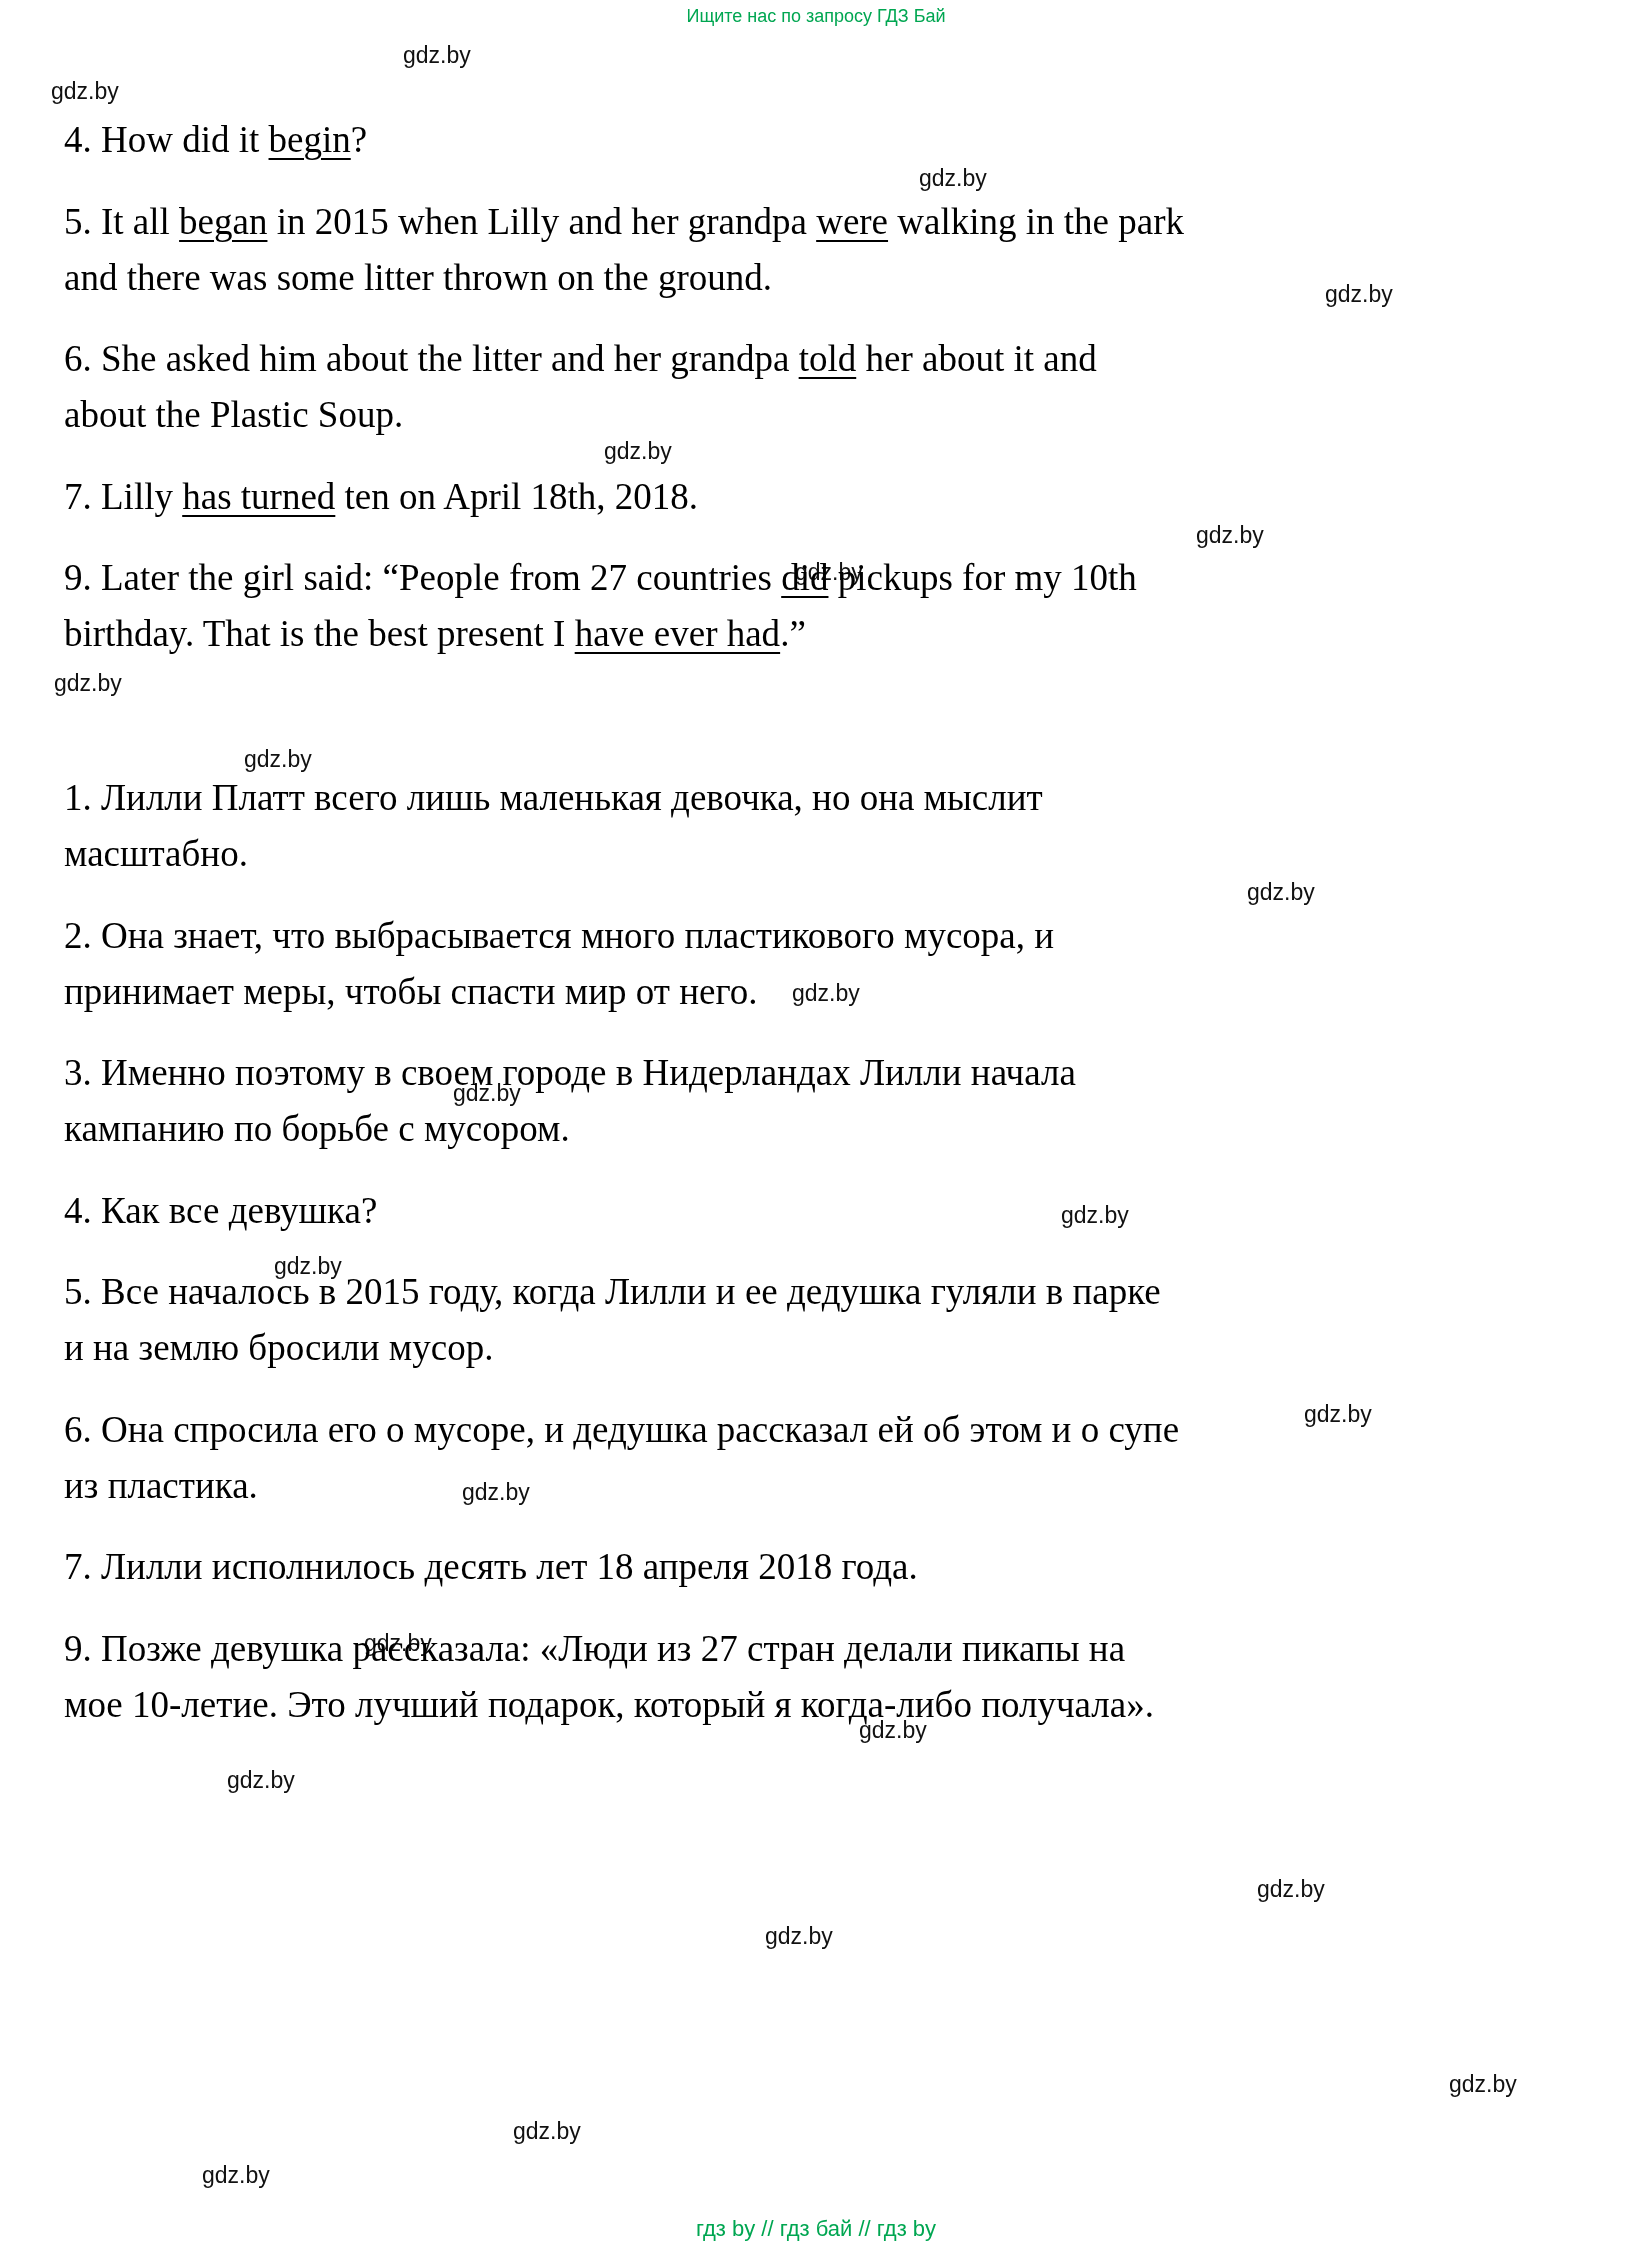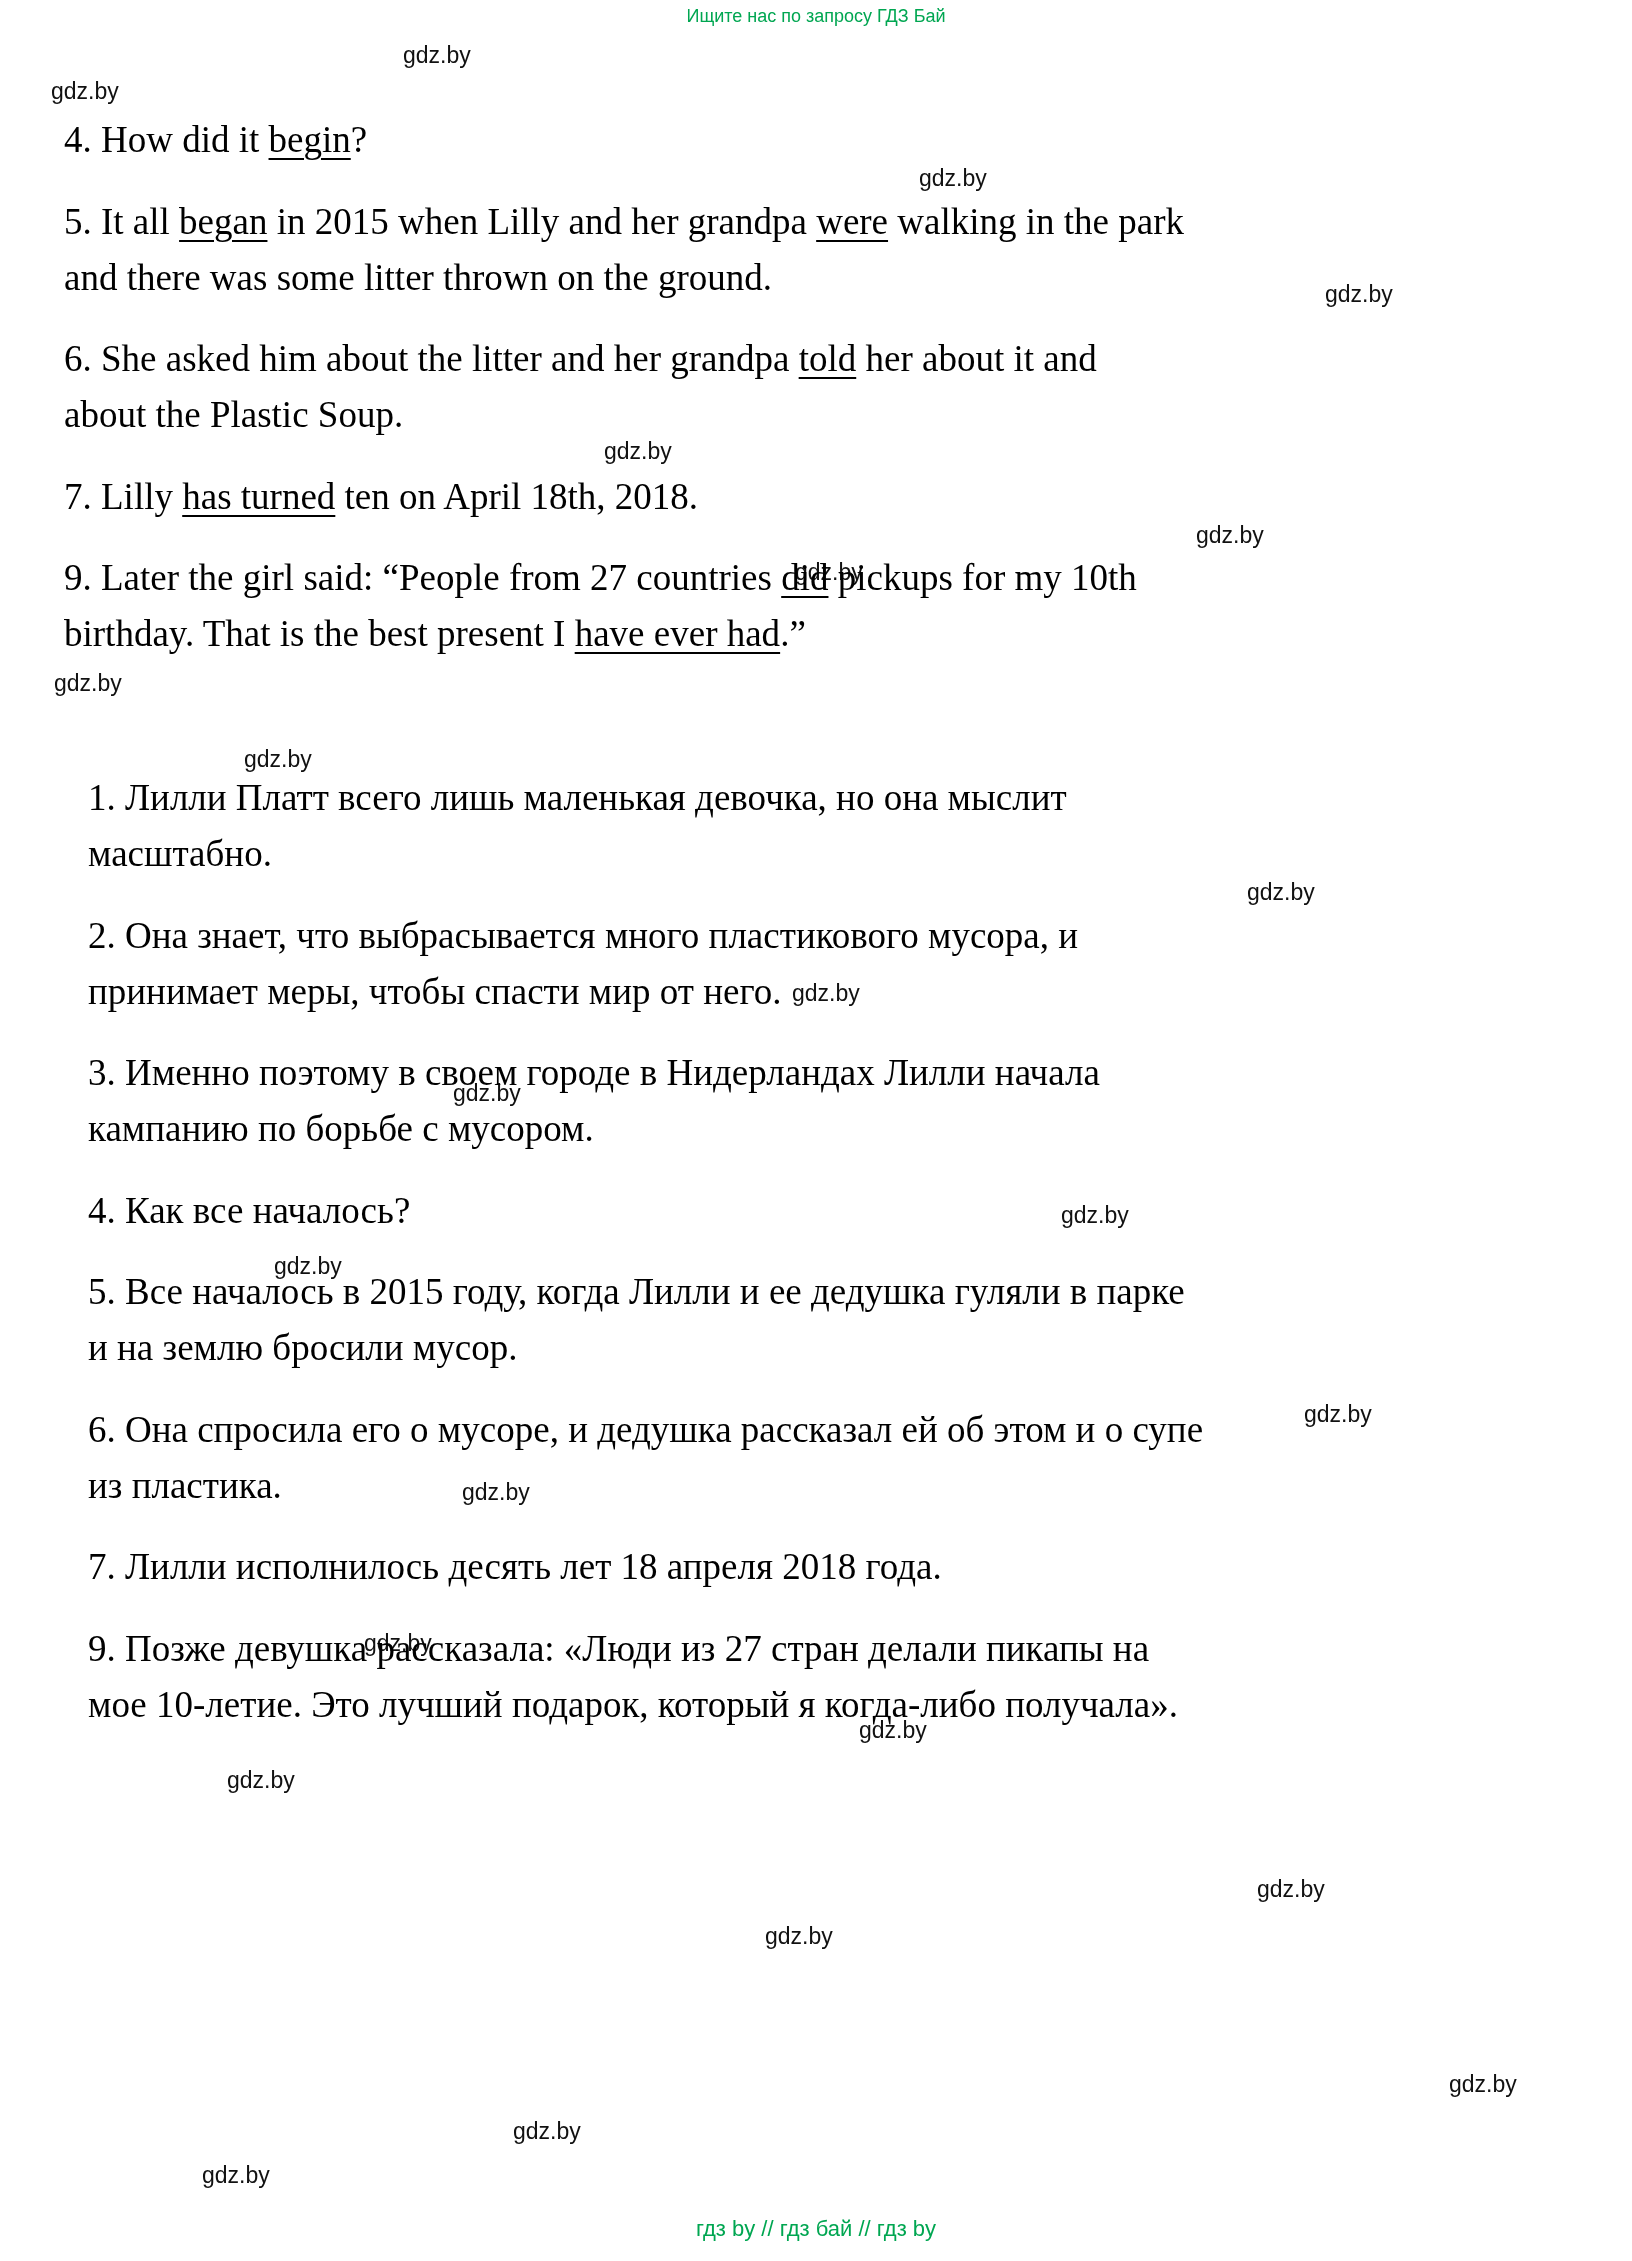--- a/index.html
+++ b/index.html
@@ -34,21 +34,21 @@
     left: 64px;
     top: 112px;
     width: 1523px;
   }
   .sentence {
     margin: 0 0 25.5px 0;
     font-size: 37px;
     line-height: 56px;
     white-space: pre-wrap;
   }
-  .block-russian { margin-top: 108px; margin-left: 24px; }
+  .block-russian { margin-top: 108px; }
   .u {
     text-decoration: underline;
     text-underline-offset: 5.6px;
     text-decoration-thickness: 1.6px;
   }
 </style>
 </head>
 <body>
 
 <div class="page" style="background: rgb(255, 255, 255); color: rgb(0, 0, 0);">
@@ -93,21 +93,21 @@
         <p class="sentence"><span>9. </span><span>Later the girl said: “People from 27 countries </span><span class="u">did</span><span> pickups for my 10th
 birthday. That is the best present I </span><span class="u">have ever had</span><span>.”</span></p>
       </section>
     <section id="russian-list" class="block-russian">
         <p class="sentence"><span>1. </span><span>Лилли Платт всего лишь маленькая девочка, но она мыслит
 масштабно.</span></p>
         <p class="sentence"><span>2. </span><span>Она знает, что выбрасывается много пластикового мусора, и
 принимает меры, чтобы спасти мир от него.</span></p>
         <p class="sentence"><span>3. </span><span>Именно поэтому в своем городе в Нидерландах Лилли начала
 кампанию по борьбе с мусором.</span></p>
-        <p class="sentence"><span>4. </span><span>Как все началось?</span></p>
+        <p class="sentence"><span>4. </span><span>Как все девушка?</span></p>
         <p class="sentence"><span>5. </span><span>Все началось в 2015 году, когда Лилли и ее дедушка гуляли в парке
 и на землю бросили мусор.</span></p>
         <p class="sentence"><span>6. </span><span>Она спросила его о мусоре, и дедушка рассказал ей об этом и о супе
 из пластика.</span></p>
         <p class="sentence"><span>7. </span><span>Лилли исполнилось десять лет 18 апреля 2018 года.</span></p>
         <p class="sentence"><span>9. </span><span>Позже девушка рассказала: «Люди из 27 стран делали пикапы на
 мое 10-летие. Это лучший подарок, который я когда-либо получала».</span></p>
       </section>
   </main>
 

